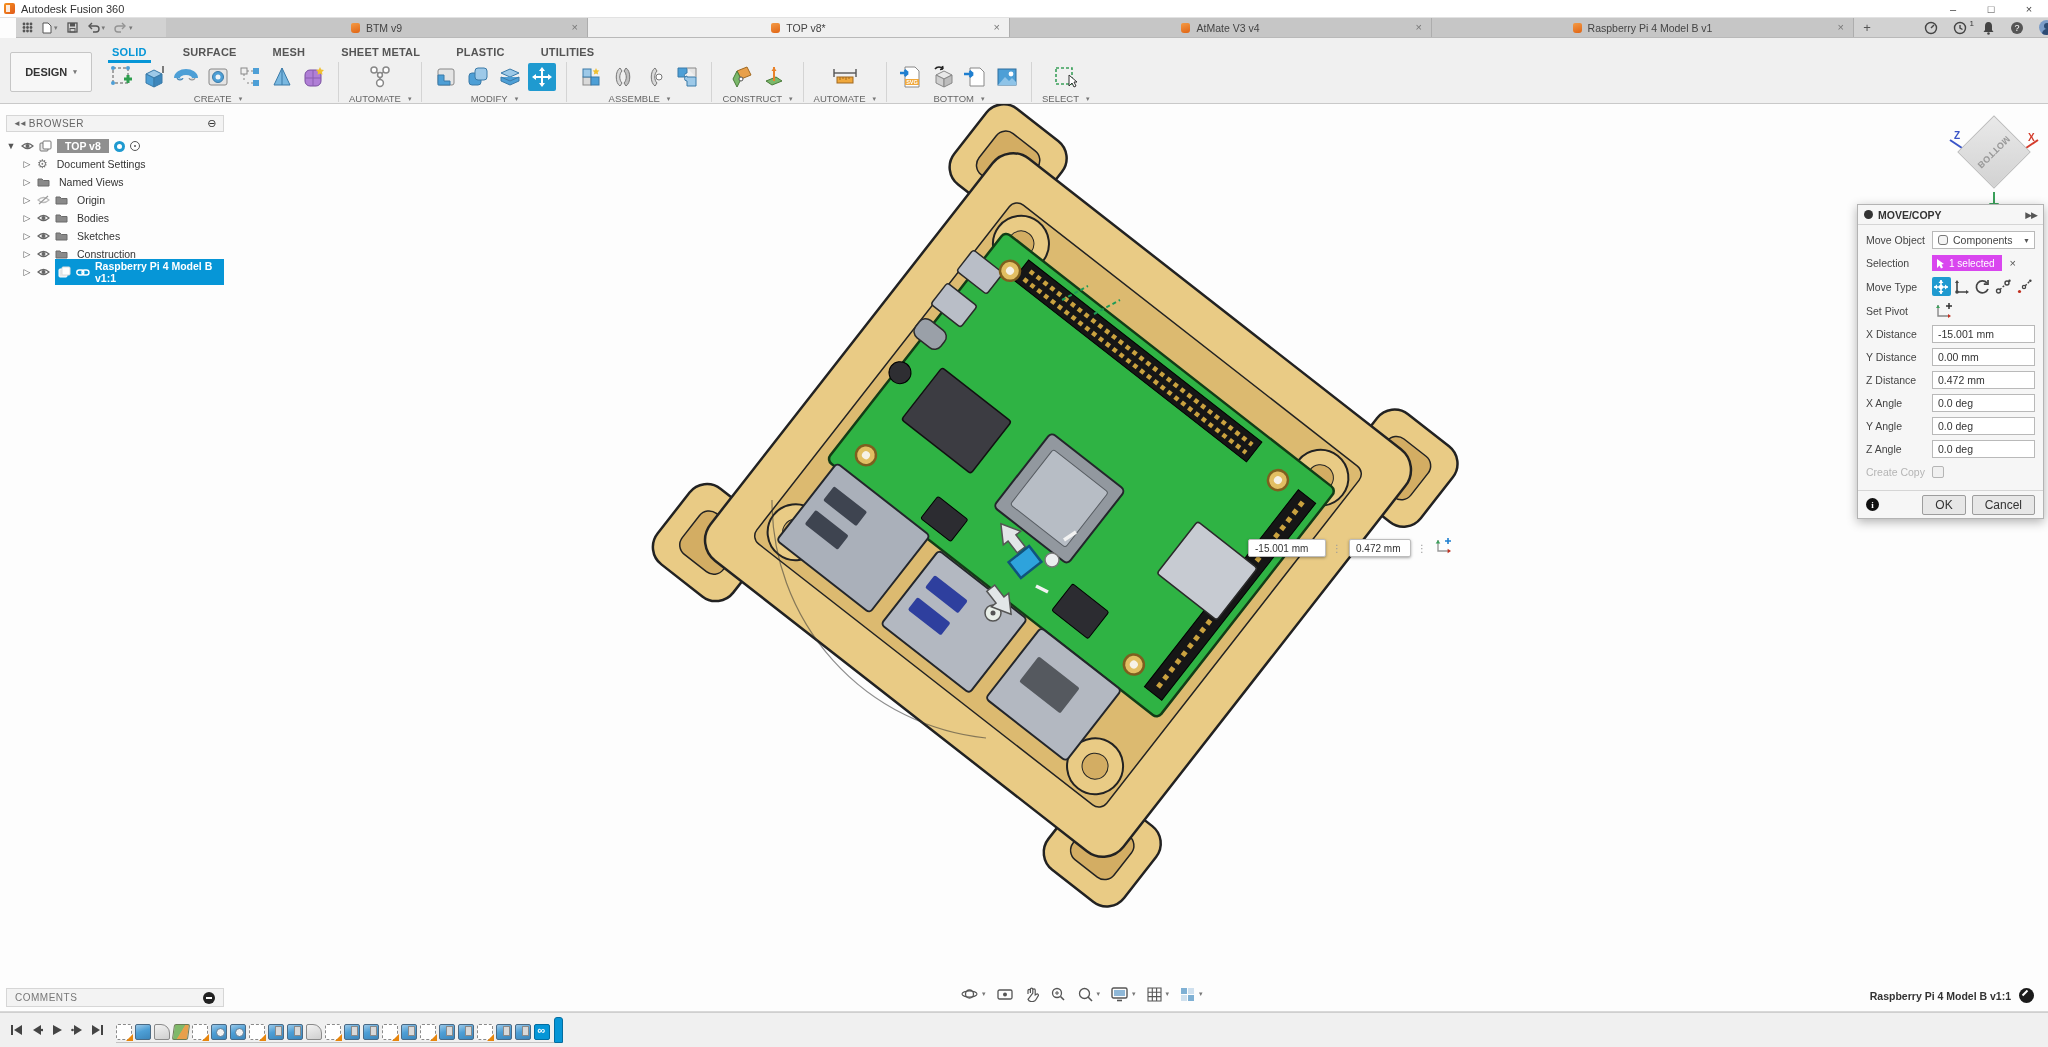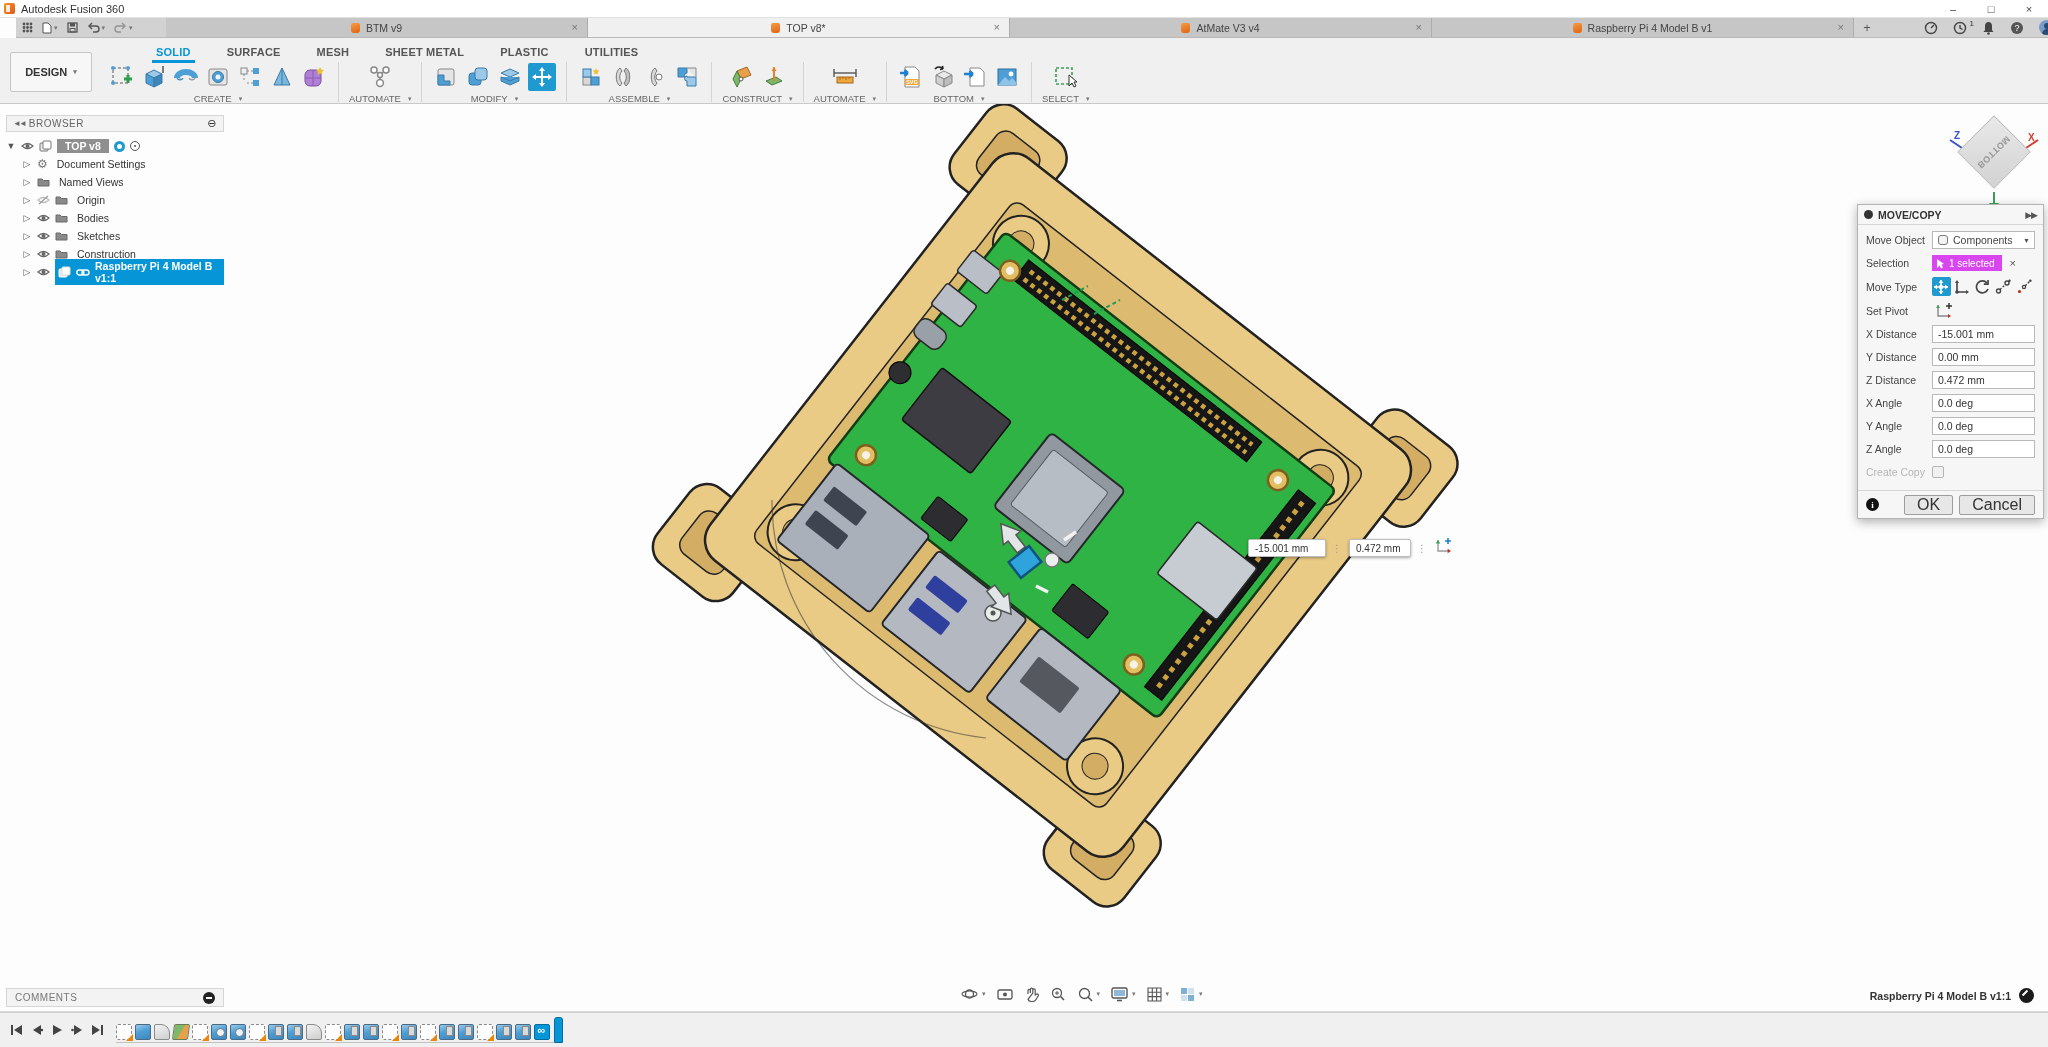--- a/index.html
+++ b/index.html
@@ -28,21 +28,21 @@
   .ts-right { margin-left:auto; display:flex; align-items:center; gap:15px; padding-right:10px; }
   .ts-right .rico { position:relative; color:#444; display:flex; align-items:center; }
   .badge-1 { position:absolute; right:-7px; top:-2px; font-size:8px; color:#333; }
   .avatar { width:15px; height:15px; border-radius:50%; background:#7b9cc8; position:relative; overflow:hidden; }
   .avatar:before { content:""; position:absolute; left:4.5px; top:2.5px; width:6px; height:6px; border-radius:50%; background:#2c4b74; }
   .avatar:after { content:""; position:absolute; left:2.5px; top:9px; width:10px; height:7px; border-radius:5px 5px 0 0; background:#2c4b74; }
 
   
   .ribbon { position:absolute; left:0; top:38px; width:100%; height:66px; background:#f0f0f0; border-bottom:1px solid #c9c9c9; }
   .design-btn { position:absolute; left:10px; top:14px; width:82px; height:40px; background:#f7f7f7; border:1px solid #c6c6c6; border-radius:2px; font-size:11px; font-weight:bold; color:#333; display:flex; align-items:center; justify-content:center; gap:4px; }
-  .ribbon-tabs { position:absolute; left:108px; top:6px; display:flex; gap:28px;margin-left:44px; }
+  .ribbon-tabs { position:absolute; left:108px; top:6px; display:flex; gap:28px; }
   .rtab { font-size:11px; font-weight:bold; color:#555; padding:2px 4px 5px 4px; position:relative; letter-spacing:.2px; }
   .rtab.active { color:#0696d7; }
   .rtab.active:after { content:""; position:absolute; left:0; right:0; bottom:0; height:3px; background:#0696d7; }
   .ribbon-groups { position:absolute; left:100px; top:24px; display:flex; align-items:flex-start; height:42px; }
   .rgroup { display:flex; flex-direction:column; align-items:center; padding:0 8px; }
   .rgroup .tools { display:flex; align-items:center; gap:4px; height:30px; }
   .rgroup .glabel { margin-top:1px; font-size:9.5px; color:#666; display:flex; align-items:center; gap:5px; }
   .gdiv { width:1px; height:40px; background:#d4d4d4; margin:0 2px; flex:none; }
   .tool { width:28px; height:28px; display:flex; align-items:center; justify-content:center; border-radius:2px; }
   .tool.active { background:#1f9ad0; }
@@ -83,21 +83,21 @@
   .dd { flex:1; height:18px; background:#fff; border:1px solid #b9b9b9; display:flex; align-items:center; padding:0 4px; gap:4px; }
   .dd .ddcaret { margin-left:auto; font-size:7px; color:#555; }
   .chip { height:16px; background:#d946ef; color:#fff; display:flex; align-items:center; gap:4px; padding:0 7px 0 4px; font-size:10px; }
   .chip-x { margin-left:8px; color:#555; font-size:11px; }
   .mt-btn { width:23px; height:19px; display:flex; align-items:center; justify-content:center; border-radius:2px; margin-right:2px; }
   .mt-btn.active { background:#1f9ad0; }
   .dinput { flex:1; height:18px; background:#fff; border:1px solid #b9b9b9; display:flex; align-items:center; padding:0 5px; color:#333; }
   .checkbox { width:12px; height:12px; border:1px solid #b5b5b5; background:#f0f0f0; border-radius:2px; }
   .dlg-footer { border-top:1px solid #d5d5d5; height:28px; display:flex; align-items:center; padding:0 8px; gap:6px; }
   .info-ico { width:13px; height:13px; border-radius:50%; background:#111; color:#fff; font-size:9px; font-weight:bold; display:flex; align-items:center; justify-content:center; font-family:"Liberation Serif",serif; }
-  .dlg-btn { height:20px; padding:0 12px; background:#e7e7e7; border:1px solid #9d9d9d; border-radius:2px; font-size:16px; color:#333; }
+  .dlg-btn { height:20px; padding:0 12px; background:#e7e7e7; border:1px solid #9d9d9d; border-radius:2px; font-size:12px; color:#333; }
   .dlg-footer .spacer { flex:1; }
 
   
   .viewcube { position:absolute; left:1940px; top:10px; width:108px; height:100px; }
   .vc-face { position:absolute; left:28px; top:12px; width:52px; height:52px; background:linear-gradient(135deg,#e9e9e9,#d2d2d2); border:1px solid #bdbdbd; transform:rotate(45deg); display:flex; align-items:center; justify-content:center; }
   .vc-face span { transform:rotate(90deg) scaleX(-1); font-size:9px; font-weight:bold; color:#999; letter-spacing:.5px; }
   .vc-axis { position:absolute; font-size:10px; font-weight:bold; }
   .vc-z { left:14px; top:16px; color:#3a55c8; }
   .vc-x { left:88px; top:18px; color:#d43c2c; }
 

